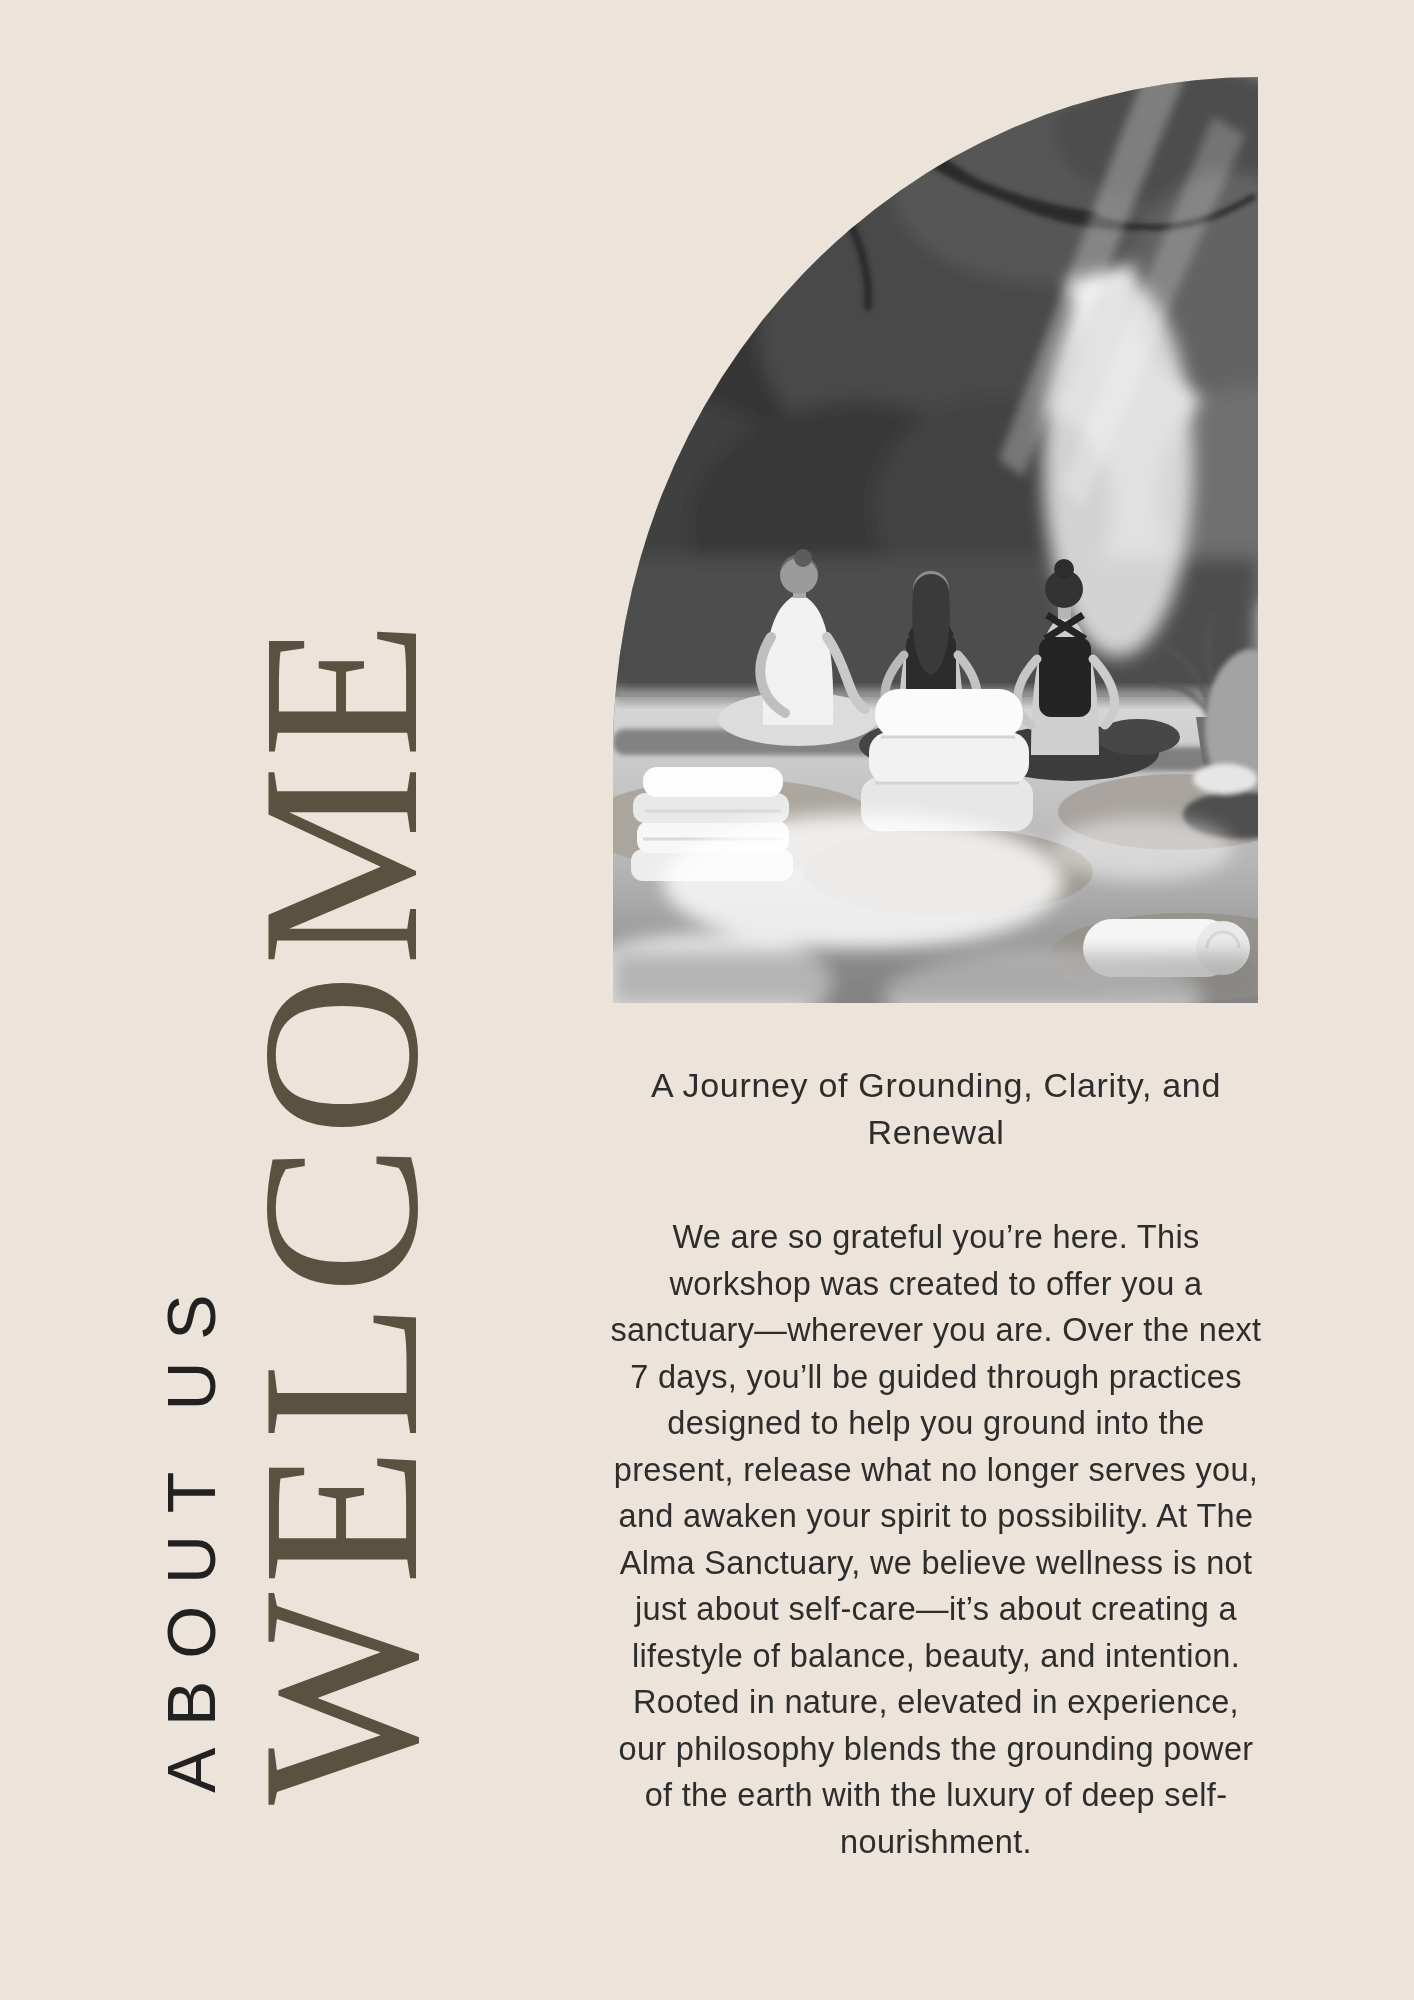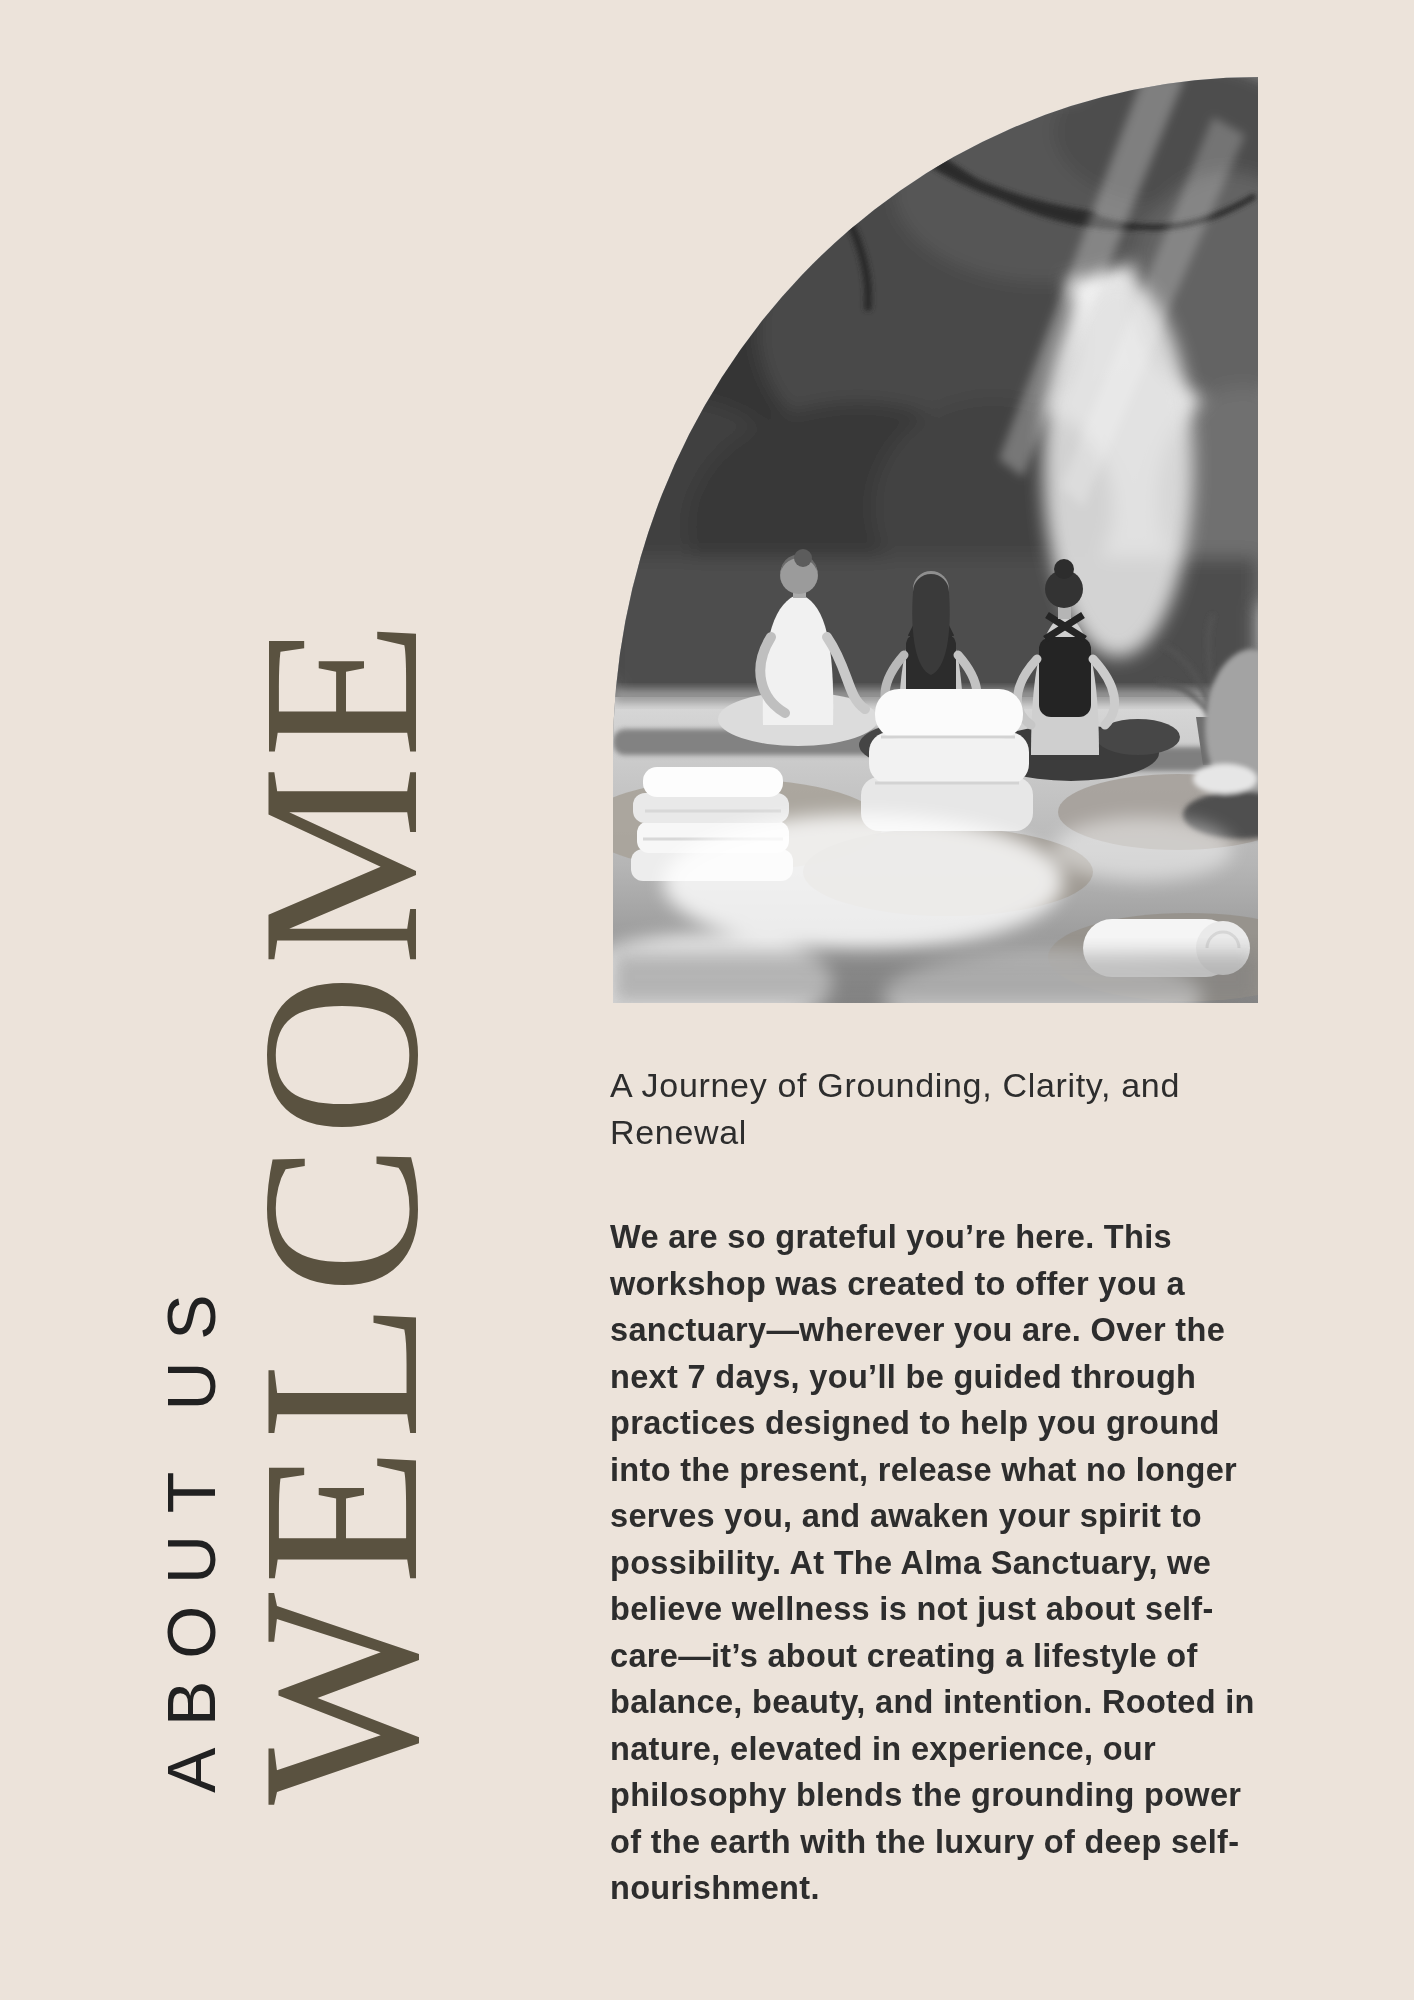--- a/index.html
+++ b/index.html
@@ -53,34 +53,35 @@
     overflow:hidden;
     background:#cfcfcf;
   }
   .photo svg{display:block;}
   
   .textcol{
     position:absolute;
     left:610px;
     width:652px;
     color:var(--text);
+    text-align:center;
   }
   .heading{
     top:1062px;
     font-size:34px;
     line-height:47px;
     letter-spacing:0.02em;
     font-weight:400;
   }
   .bodytext{
     top:1214px;
     font-size:32.5px;
     line-height:46.5px;
     letter-spacing:0.01em;
-    font-weight:700;
+    font-weight:400;
   }
 </style>
 </head>
 <body>
 
 <div class="page">
 
   <div class="vertical welcome">WELCOME</div>
 
   <div class="vertical aboutus">ABOUT US</div>

